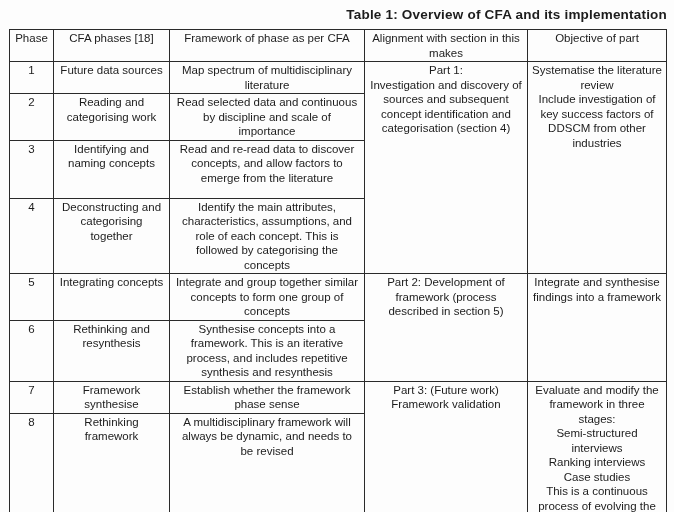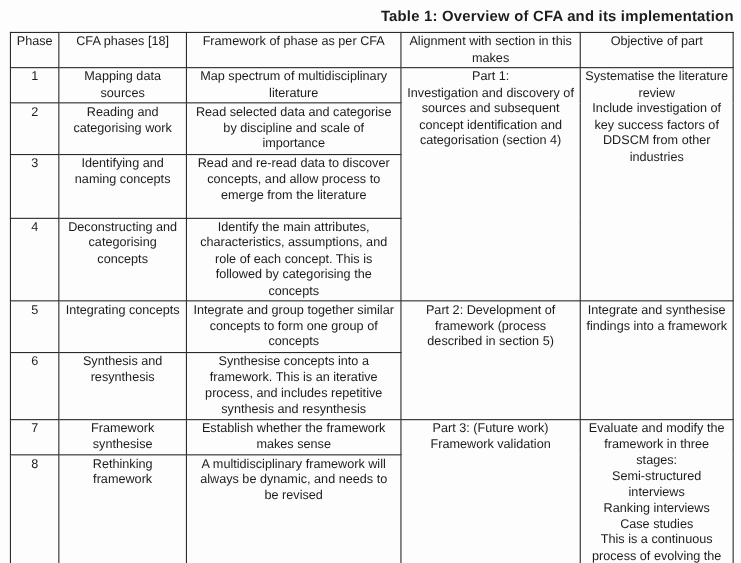--- a/index.html
+++ b/index.html
@@ -69,58 +69,58 @@
         <th>Phase</th>
         <th>CFA phases [18]</th>
         <th>Framework of phase as per CFA</th>
         <th>Alignment with section in this makes</th>
         <th>Objective of part</th>
       </tr>
     </thead>
     <tbody>
       <tr class="r1">
         <td>1</td>
-        <td>Mapping data sources</td>
+        <td>Future data sources</td>
         <td>Map spectrum of multidisciplinary literature</td>
         <td rowspan="4">Part 1:
 Investigation and discovery of sources and subsequent concept identification and categorisation (section 4)</td>
         <td rowspan="4">Systematise the literature review
 Include investigation of key success factors of DDSCM from other industries</td>
       </tr>
       <tr class="r2">
         <td>2</td>
         <td>Reading and categorising work</td>
-        <td>Read selected data and categorise by discipline and scale of importance</td>
+        <td>Read selected data and continuous by discipline and scale of importance</td>
       </tr>
       <tr class="r3">
         <td>3</td>
         <td>Identifying and naming concepts</td>
-        <td>Read and re-read data to discover concepts, and allow process to emerge from the literature</td>
+        <td>Read and re-read data to discover concepts, and allow factors to emerge from the literature</td>
       </tr>
       <tr class="r4">
         <td>4</td>
-        <td>Deconstructing and categorising concepts</td>
+        <td>Deconstructing and categorising together</td>
         <td>Identify the main attributes, characteristics, assumptions, and role of each concept. This is followed by categorising the concepts</td>
       </tr>
       <tr class="r5">
         <td>5</td>
         <td>Integrating concepts</td>
         <td>Integrate and group together similar concepts to form one group of concepts</td>
         <td rowspan="2">Part 2: Development of framework (process described in section 5)</td>
         <td rowspan="2">Integrate and synthesise findings into a framework</td>
       </tr>
       <tr class="r6">
         <td>6</td>
-        <td>Synthesis and resynthesis</td>
+        <td>Rethinking and resynthesis</td>
         <td>Synthesise concepts into a framework. This is an iterative process, and includes repetitive synthesis and resynthesis</td>
       </tr>
       <tr class="r7">
         <td>7</td>
         <td>Framework synthesise</td>
-        <td>Establish whether the framework makes sense</td>
+        <td>Establish whether the framework phase sense</td>
         <td rowspan="2">Part 3: (Future work)
 Framework validation</td>
         <td rowspan="2">Evaluate and modify the framework in three stages:
 Semi-structured interviews
 Ranking interviews
 Case studies
 This is a continuous process of evolving the framework</td>
       </tr>
       <tr class="r8">
         <td>8</td>

